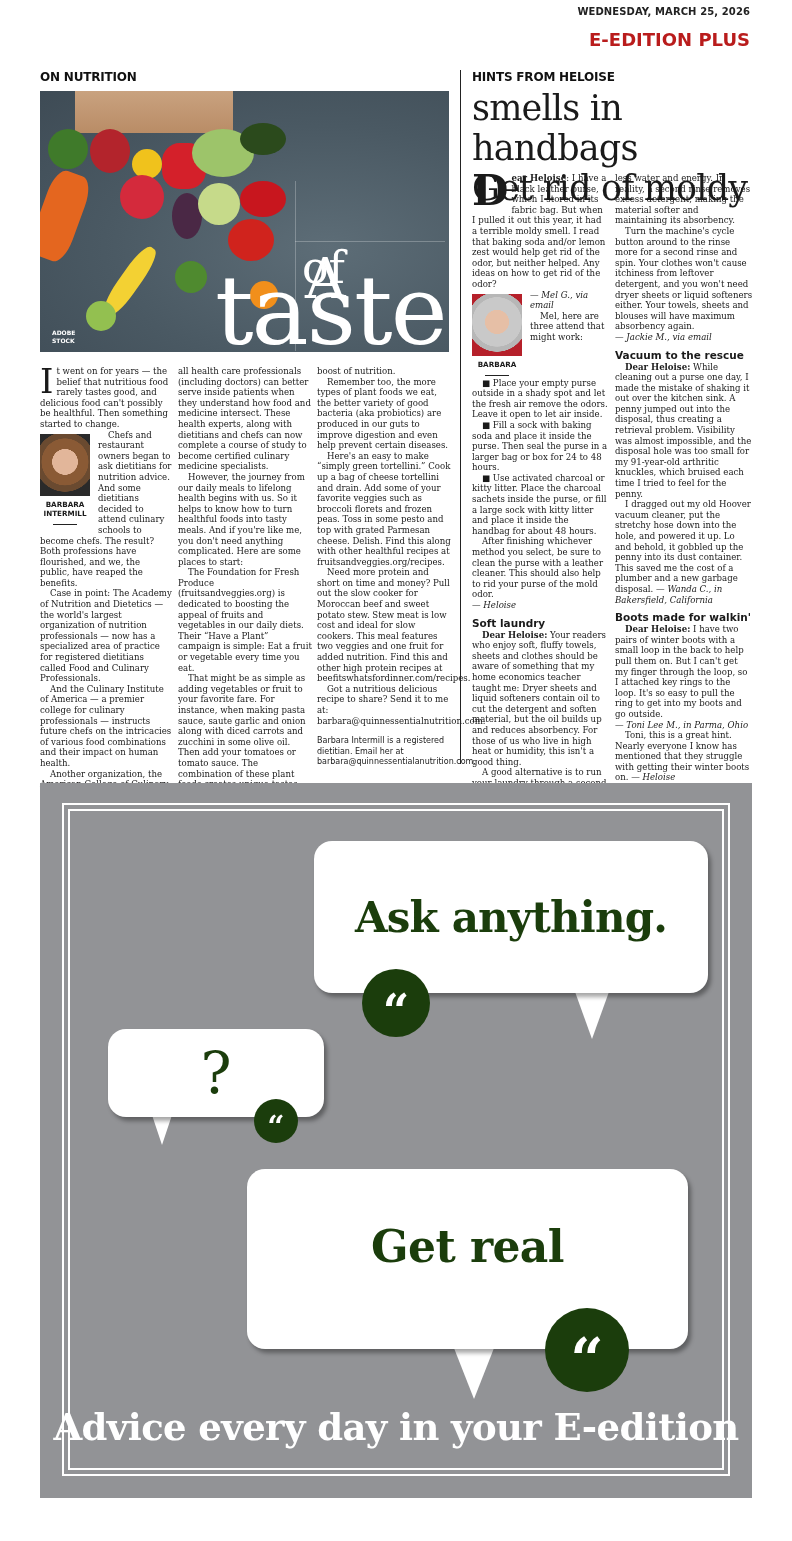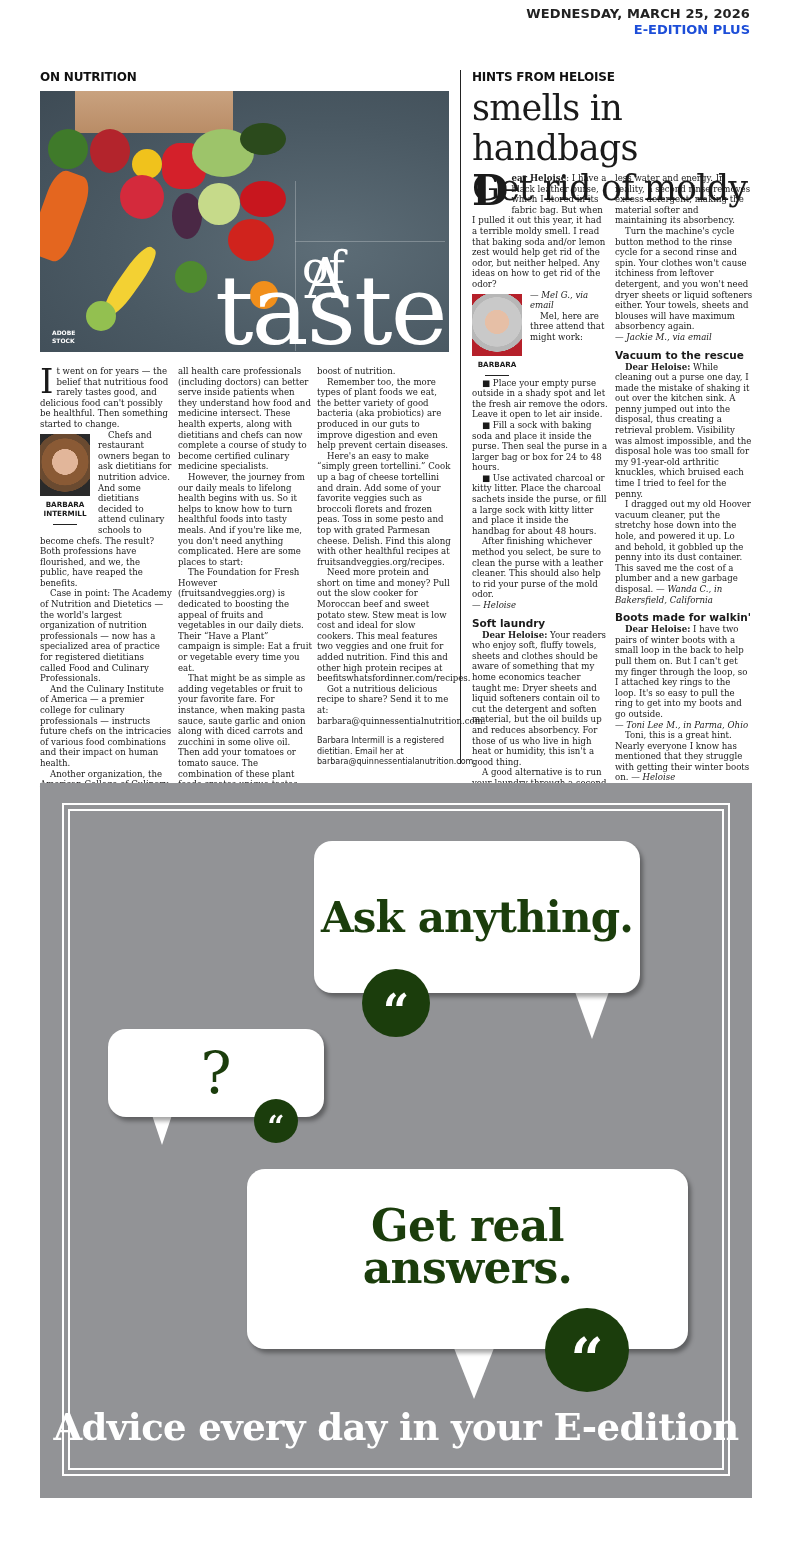--- a/index.html
+++ b/index.html
@@ -1,22 +1,22 @@
 <!DOCTYPE html>
 <html><head>
 <meta charset="utf-8">
 <style>
   * { box-sizing: border-box; margin: 0; padding: 0; }
   html, body { width: 792px; height: 1541px; background: #ffffff; overflow: hidden; }
   body { position: relative; font-family: "DejaVu Serif", serif; color: #1a1a1a; }
 
   
   .masthead { position: absolute; right: 42px; top: 6px; text-align: right; }
-  .masthead .date { font-family: "DejaVu Sans", sans-serif; font-weight: bold; font-size: 13px; letter-spacing: 0.1px; color: #222; }
-  .masthead .edition { font-family: "DejaVu Sans", sans-serif; font-weight: bold; font-size: 13px; color: #1d4ed8; margin-top: 1px; }
+  .masthead .date { font-family: "DejaVu Sans", sans-serif; font-weight: bold; font-size: 10px; letter-spacing: 0.1px; color: #222; }
+  .masthead .edition { font-family: "DejaVu Sans", sans-serif; font-weight: bold; font-size: 18px; color: #b91c1c; margin-top: 12px; }
 
   
   .kicker { font-family: "DejaVu Sans", sans-serif; font-weight: bold; font-size: 12px; color: #111; position: absolute; letter-spacing: -0.2px; }
 
   
   .hero { position: absolute; left: 40px; top: 91px; width: 409px; height: 261px; overflow: hidden;
           background: radial-gradient(ellipse at 70% 60%, #5d6d77 0%, #4a5963 55%, #3e4b55 100%); }
   .hero .bag { position: absolute; left: 35px; top: 0; width: 158px; height: 42px; background: linear-gradient(#c9a27f, #b98c66); }
   .veg { position: absolute; border-radius: 50%; }
   .hero .title { position: absolute; color: #fff; font-family: "DejaVu Serif", serif; line-height: 1; }
@@ -106,21 +106,21 @@
   </div>
   <p>Chefs and restaurant owners began to ask dietitians for nutrition advice. And some dietitians decided to attend culinary schools to become chefs. The result? Both professions have flourished, and we, the public, have reaped the benefits.</p>
   <p>Case in point: The Academy of Nutrition and Dietetics — the world's largest organization of nutrition professionals — now has a specialized area of practice for registered dietitians called Food and Culinary Professionals.</p>
   <p>And the Culinary Institute of America — a premier college for culinary professionals — instructs future chefs on the intricacies of various food combinations and their impact on human health.</p>
   <p>Another organization, the American College of Culinary Medicine, has recognized that</p>
 </div>
 
 <div class="col" style="left:178px; top:366px; width:134px;">
   <p class="noind">all health care professionals (including doctors) can better serve inside patients when they understand how food and medicine intersect. These health experts, along with dietitians and chefs can now complete a course of study to become certified culinary medicine specialists.</p>
   <p>However, the journey from our daily meals to lifelong health begins with us. So it helps to know how to turn healthful foods into tasty meals. And if you're like me, you don't need anything complicated. Here are some places to start:</p>
-  <p>The Foundation for Fresh However (fruitsandveggies.org) is dedicated to boosting the appeal of fruits and vegetables in our daily diets. Their “Have a Plant” campaign is simple: Eat a fruit or vegetable every time you eat.</p>
+  <p>The Foundation for Fresh Produce (fruitsandveggies.org) is dedicated to boosting the appeal of fruits and vegetables in our daily diets. Their “Have a Plant” campaign is simple: Eat a fruit or vegetable every time you eat.</p>
   <p>That might be as simple as adding vegetables or fruit to your favorite fare. For instance, when making pasta sauce, saute garlic and onion along with diced carrots and zucchini in some olive oil. Then add your tomatoes or tomato sauce. The combination of these plant foods creates unique tastes and textures along with an extra</p>
 </div>
 
 <div class="col" style="left:317px; top:366px; width:136px;">
   <p class="noind">boost of nutrition.</p>
   <p>Remember too, the more types of plant foods we eat, the better variety of good bacteria (aka probiotics) are produced in our guts to improve digestion and even help prevent certain diseases.</p>
   <p>Here's an easy to make “simply green tortellini.” Cook up a bag of cheese tortellini and drain. Add some of your favorite veggies such as broccoli florets and frozen peas. Toss in some pesto and top with grated Parmesan cheese. Delish. Find this along with other healthful recipes at fruitsandveggies.org/recipes.</p>
   <p>Need more protein and short on time and money? Pull out the slow cooker for Moroccan beef and sweet potato stew. Stew meat is low cost and ideal for slow cookers. This meal features two veggies and one fruit for added nutrition. Find this and other high protein recipes at beefitswhatsfordinner.com/recipes.</p>
   <p>Got a nutritious delicious recipe to share? Send it to me at: barbara@quinnessentialnutrition.com.</p>
   <p class="bio">Barbara Intermill is a registered dietitian. Email her at barbara@quinnessentialanutrition.com.</p>
@@ -148,55 +148,54 @@
   <p><span>■ </span><span>Use activated charcoal or kitty litter. Place the charcoal sachets inside the purse, or fill a large sock with kitty litter and place it inside the handbag for about 48 hours.</span></p>
   <p>After finishing whichever method you select, be sure to clean the purse with a leather cleaner. This should also help to rid your purse of the mold odor.</p>
   <p class="noind"><i>— Heloise</i></p>
   <div class="subhead">Soft laundry</div>
   <p><b>Dear Heloise:</b><span> Your readers who enjoy soft, fluffy towels, sheets and clothes should be aware of something that my home economics teacher taught me: Dryer sheets and liquid softeners contain oil to cut the detergent and soften material, but the oil builds up and reduces absorbency. For those of us who live in high heat or humidity, this isn't a good thing.</span></p>
   <p>A good alternative is to run your laundry through a second rinse cycle. Washing machines no longer give us this option as manufacturers want their ratings to show that they use up</p>
 </div>
 
 <div class="col" style="left:615px; top:173px; width:138px;">
   <p class="noind">less water and energy. In reality, a second rinse removes excess detergent, making the material softer and maintaining its absorbency.</p>
-  <p>Turn the machine's cycle button method to the rinse cycle for a second rinse and spin. Your clothes won't cause itchiness from leftover detergent, and you won't need dryer sheets or liquid softeners either. Your towels, sheets and blouses will have maximum absorbency again.</p>
+  <p>Turn the machine's cycle button around to the rinse more for a second rinse and spin. Your clothes won't cause itchiness from leftover detergent, and you won't need dryer sheets or liquid softeners either. Your towels, sheets and blouses will have maximum absorbency again.</p>
   <p class="noind"><i>— Jackie M., via email</i></p>
   <div class="subhead">Vacuum to the rescue</div>
   <p><b>Dear Heloise:</b><span> While cleaning out a purse one day, I made the mistake of shaking it out over the kitchen sink. A penny jumped out into the disposal, thus creating a retrieval problem. Visibility was almost impossible, and the disposal hole was too small for my 91-year-old arthritic knuckles, which bruised each time I tried to feel for the penny.</span></p>
   <p><span>I dragged out my old Hoover vacuum cleaner, put the stretchy hose down into the hole, and powered it up. Lo and behold, it gobbled up the penny into its dust container. This saved me the cost of a plumber and a new garbage disposal. </span><i>— Wanda C., in Bakersfield, California</i></p>
   <div class="subhead">Boots made for walkin'</div>
   <p><b>Dear Heloise:</b><span> I have two pairs of winter boots with a small loop in the back to help pull them on. But I can't get my finger through the loop, so I attached key rings to the loop. It's so easy to pull the ring to get into my boots and go outside.</span></p>
   <p class="noind"><i>— Toni Lee M., in Parma, Ohio</i></p>
   <p><span>Toni, this is a great hint. Nearly everyone I know has mentioned that they struggle with getting their winter boots on. </span><i>— Heloise</i></p>
   <p class="bio">Send a money-saving or time-saving hint to Heloise@Heloise.com.</p>
 </div>
 
 <div class="ad">
   <div class="frame-outer"></div>
   <div class="frame-inner"></div>
 
   <div class="tail" style="left:534px; top:206px; border-top-width:50px;"></div>
-  <div class="bubble" style="left:274px; top:58px; width:326px; height:152px; font-size:42px; letter-spacing:-0.8px;">
+  <div class="bubble" style="left:274px; top:58px; width:394px; height:152px; font-size:42px; letter-spacing:-0.8px;">
     <span>Ask anything.</span>
   </div>
   <div class="qcircle" style="left:322px; top:186px; width:68px; height:68px; font-size:46px; padding-top:16px;">
       <span>“</span>
     </div>
 
   <div class="tail" style="left:110px; top:326px; border-left-width:12px; border-right-width:12px; border-top-width:36px;"></div>
   <div class="bubble" style="left:68px; top:246px; width:216px; height:88px; font-size:58px; font-weight:normal;">
     <span>?</span>
   </div>
   <div class="qcircle" style="left:214px; top:316px; width:44px; height:44px; font-size:30px; padding-top:10px;">
       <span>“</span>
     </div>
 
   <div class="tail" style="left:412px; top:560px; border-left-width:22px; border-right-width:22px; border-top-width:56px;"></div>
   <div class="bubble" style="left:207px; top:386px; width:441px; height:180px; font-size:44px; line-height:42px; letter-spacing:-0.6px; flex-direction:column; padding-bottom:24px;">
     <span>Get real</span>
-    <span>answers.</span>
   </div>
   <div class="qcircle" style="left:505px; top:525px; width:84px; height:84px; font-size:58px; padding-top:20px;">
       <span>“</span>
     </div>
 
   <div class="tagline">Advice every day in your E-edition</div>
 </div>
 
 </body></html>

